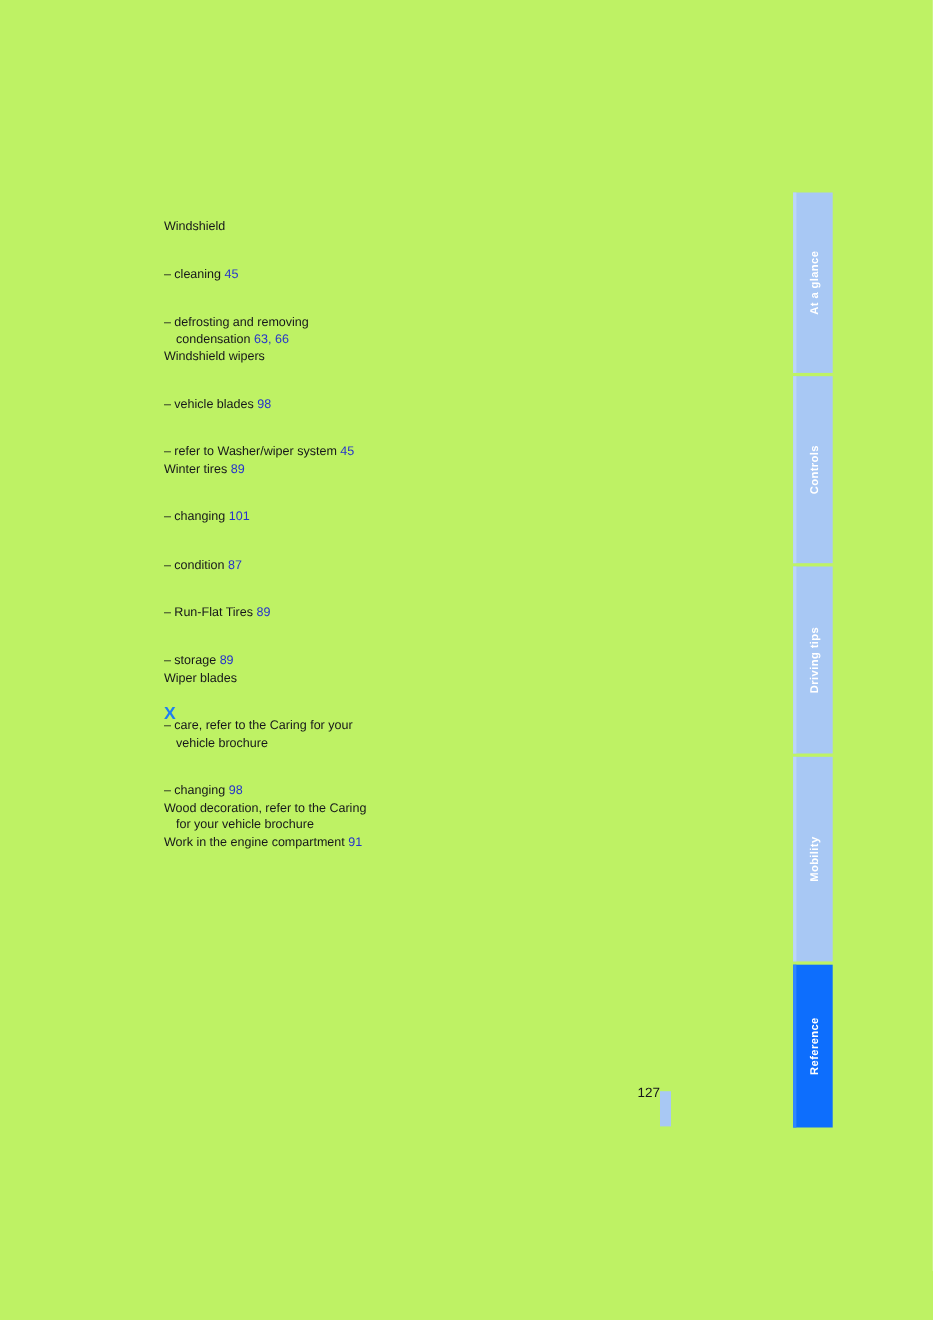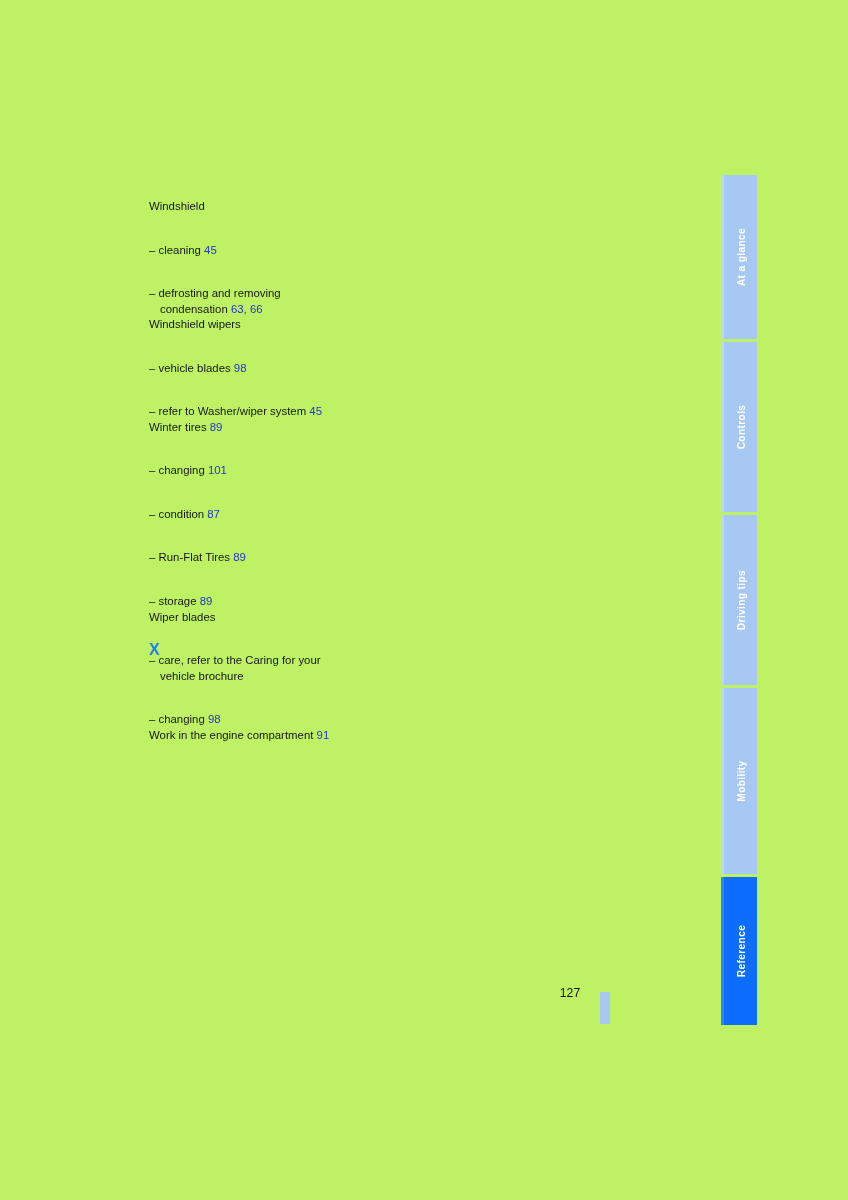--- a/index.html
+++ b/index.html
@@ -64,21 +64,21 @@
     letter-spacing: 0.2px;
   }
 
   
   .folio {
     position: absolute;
     right: 248px;
     top: 986px;
     font-size: 12.2px;
     color: #15161a;
-    text-align: center;
+    text-align: right;
     width: 60px;
   }
   .folio-bar {
     position: absolute;
     left: 600px;
     top: 992px;
     width: 10px;
     height: 32px;
     background: #a8c8f4;
   }
@@ -132,20 +132,21 @@
       <p class="entry sub"><span>– vehicle blades </span><span class="ref">98</span></p>
       <p class="entry sub"><span>– refer to Washer/wiper system </span><span class="ref">45</span></p>
       <p class="entry head"><span>Winter tires </span><span class="ref">89</span></p>
       <p class="entry sub"><span>– changing </span><span class="ref">101</span></p>
       <p class="entry sub"><span>– condition </span><span class="ref">87</span></p>
       <p class="entry sub"><span>– Run-Flat Tires </span><span class="ref">89</span></p>
       <p class="entry sub"><span>– storage </span><span class="ref">89</span></p>
       <p class="entry head"><span>Wiper blades</span></p>
       <p class="entry sub"><span>– care, refer to the Caring for your vehicle brochure</span></p>
       <p class="entry sub"><span>– changing </span><span class="ref">98</span></p>
+      <p class="entry head"><span>Wood decoration, refer to the Caring for your vehicle brochure</span></p>
       <p class="entry head"><span>Work in the engine compartment </span><span class="ref">91</span></p>
     </div>
 
   <div class="letter-heading" id="letter-x" style="top:641px;">X</div>
 
 
   <div class="folio">127</div>
   <div class="folio-bar"></div>
 
   <div class="thumb-index" id="thumb-index">

